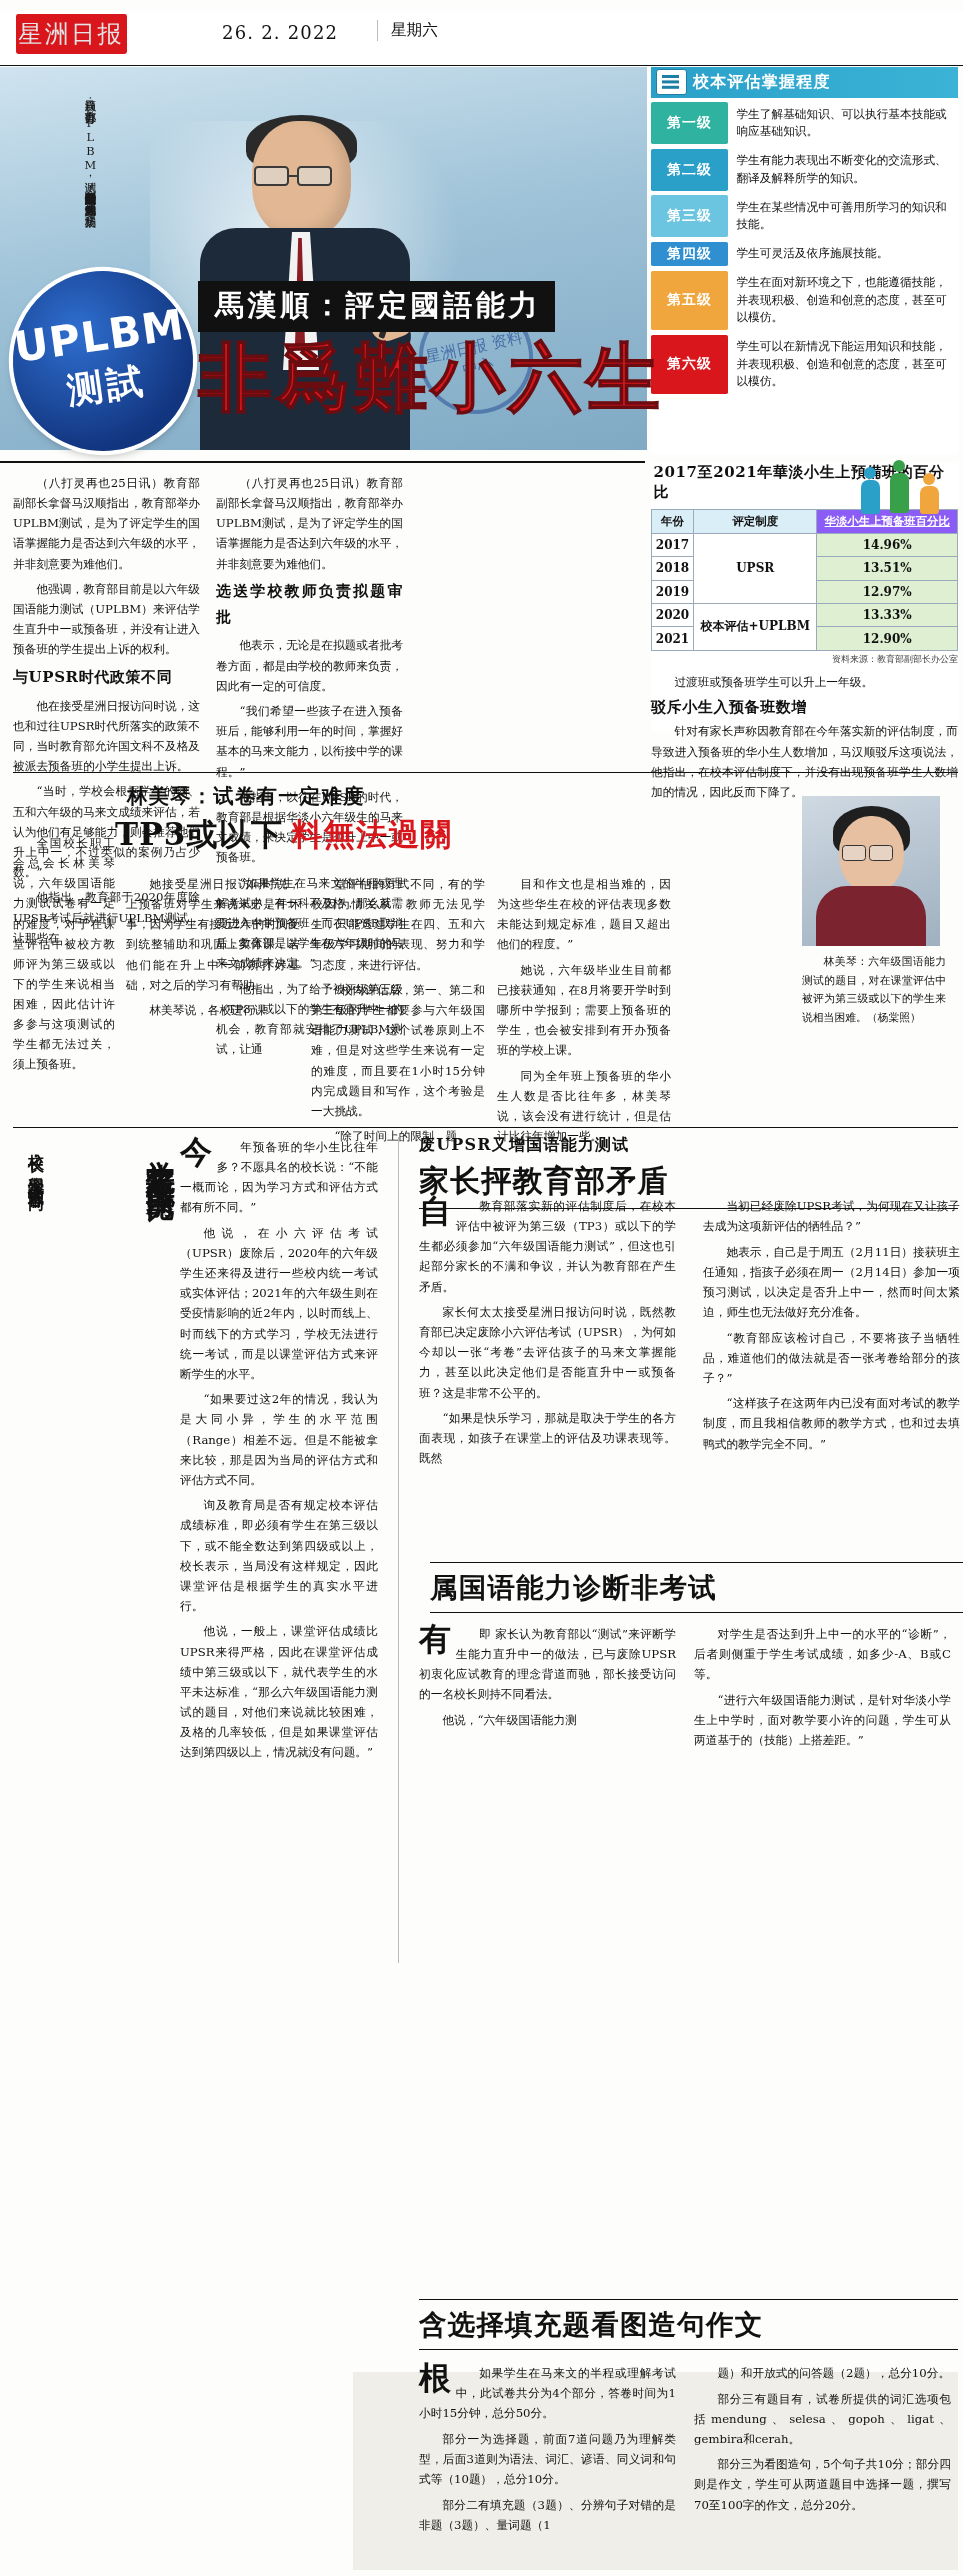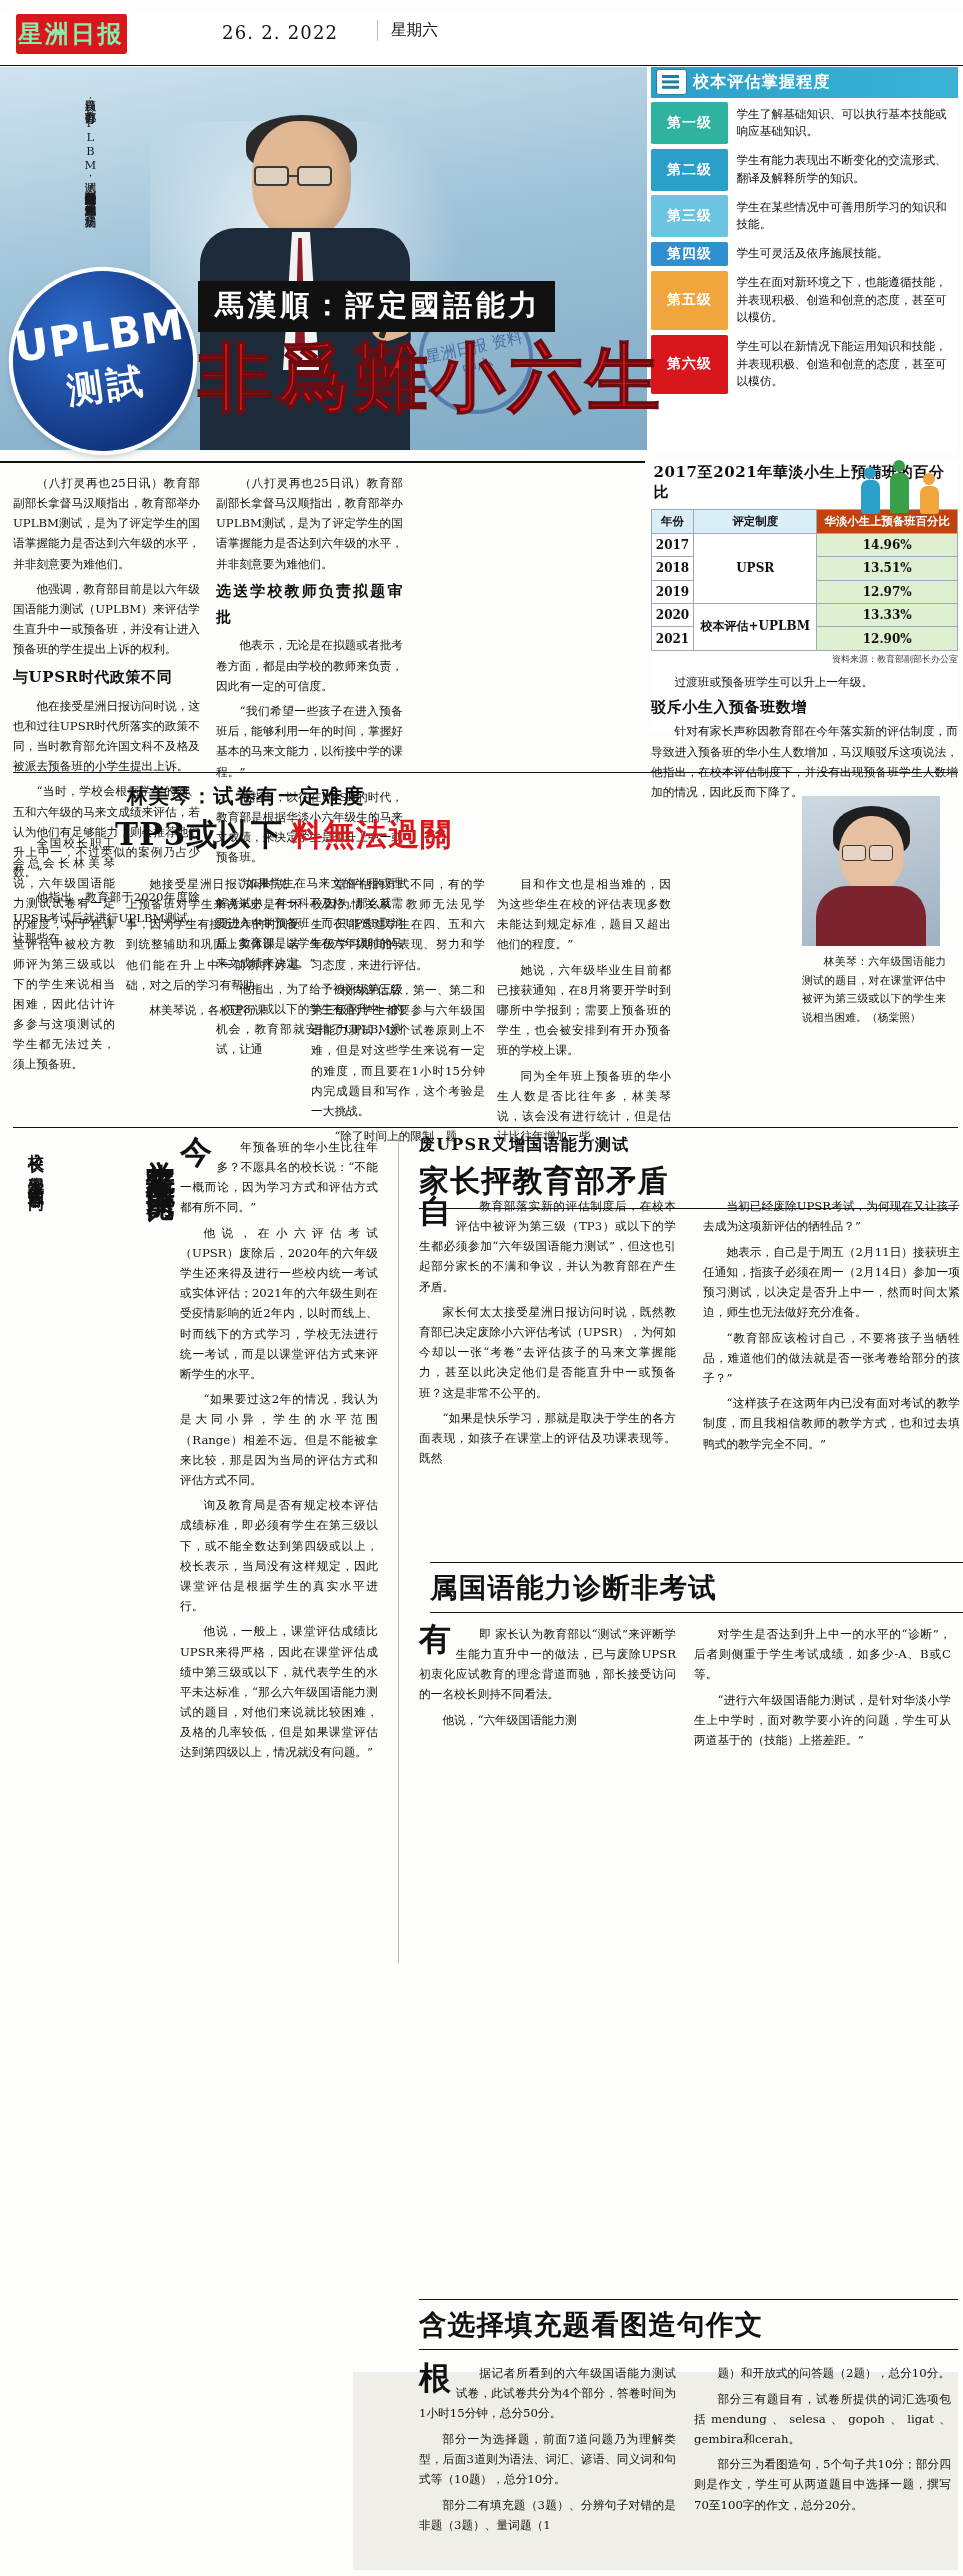--- a/index.html
+++ b/index.html
@@ -23,23 +23,23 @@
   .masthead {
     position: absolute;
     top: 10.8px; left: 0; width: 964px; height: 55px;
     border-bottom: 1.2px solid #111;
     background: #ffffff;
   }
   .logo-box {
     position: absolute; left: 15.6px; top: 3.6px;
     width: 111px; height: 40px;
     background: #d8161c;
-    color: #86efac;
+    color: #e5e5e5;
     font-family: "DejaVu Serif", serif;
-    font-weight: bold;
+    font-weight: normal;
     font-size: 24px;
     letter-spacing: 2.4px;
     display: flex; align-items: center; justify-content: center;
     border-radius: 2.4px;
   }
   .date-text {
     position: absolute; left: 222px; top: 10.8px;
     font-size: 18px; color: #111; letter-spacing: 1.2px;
     font-family: "DejaVu Serif", serif;
   }
@@ -217,21 +217,21 @@
   .chart-people { position:absolute; right:9.6px; top:2.4px; width:90px; height:51px; }
   .person-ico { position:absolute; bottom:0; width:24px; height:48px; }
   .person-ico .h { position:absolute; left:6px; top:0; width:12px; height:12px; border-radius:50%; }
   .person-ico .b { position:absolute; left:2.4px; top:13px; width:19px; height:34px; border-radius:7.2px 7.2px 2.4px 2.4px; }
   .tbl { width:100%; border-collapse:collapse; margin-top:6px; }
   .tbl th, .tbl td {
     border:0.6px solid #9ab; font-family:"DejaVu Serif", serif;
     font-size:12px; text-align:center; padding:4.2px 2.4px; color:#111;font-weight:bold;
   }
   .tbl th { background:#d9eef6; font-weight:bold; font-size:11.4px; }
-  .tbl th.green { background:#c2410c; color:#fff; line-height:1.3; }
+  .tbl th.green { background:#8b5cf6; color:#fff; line-height:1.3;text-decoration:underline; }
   .tbl td.pct { background:#dff0d2; font-weight:bold; }
   .chart-note { font-family:"DejaVu Serif", serif; font-size:9px; color:#444; text-align:right; margin-top:2.4px; }
 
   
   .feature2-title {
     font-family:"DejaVu Serif", serif; font-weight:bold; letter-spacing:1.2px; color:#111;
   }
   .f2-name { font-size:20.4px; }
   .f2-big { font-size:31px; }
   .f2-red { color:#d8161c; }
@@ -507,21 +507,21 @@
   </div>
 
   <div class="shade-block" style="left:353px;top:2372px;width:605px;height:198px;"></div>
   <div style="position:absolute;left:419px;top:2299px;width:539px;">
     <div class="thick-rule" style="width:539px;"></div>
     <div class="boxed-title" style="font-size:27.5px;margin-top:7.2px;">含选择填充题看图造句作文</div>
     <div class="thin-rule" style="margin-top:6px;width:539px;"></div>
   </div>
   <div class="col-text" style="position:absolute;left:419px;top:2363px;width:257px;">
     <span class="dropcap">根</span>
-    <p>据记者所看到的六年级国语能力测试试卷，此试卷共分为4个部分，答卷时间为1小时15分钟，总分50分。</p>
+    <p>如果学生在马来文的半程或理解考试中，此试卷共分为4个部分，答卷时间为1小时15分钟，总分50分。</p>
     <p>部分一为选择题，前面7道问题乃为理解类型，后面3道则为语法、词汇、谚语、同义词和句式等（10题），总分10分。</p>
     <p>部分二有填充题（3题）、分辨句子对错的是非题（3题）、量词题（1</p>
   </div>
   <div class="col-text" style="position:absolute;left:694px;top:2363px;width:257px;">
     <p>题）和开放式的问答题（2题），总分10分。</p>
     <p>部分三有题目有，试卷所提供的词汇选项包括mendung、selesa、gopoh、ligat、gembira和cerah。</p>
     <p>部分三为看图造句，5个句子共10分；部分四则是作文，学生可从两道题目中选择一题，撰写70至100字的作文，总分20分。</p>
   </div>
 
 </div>

